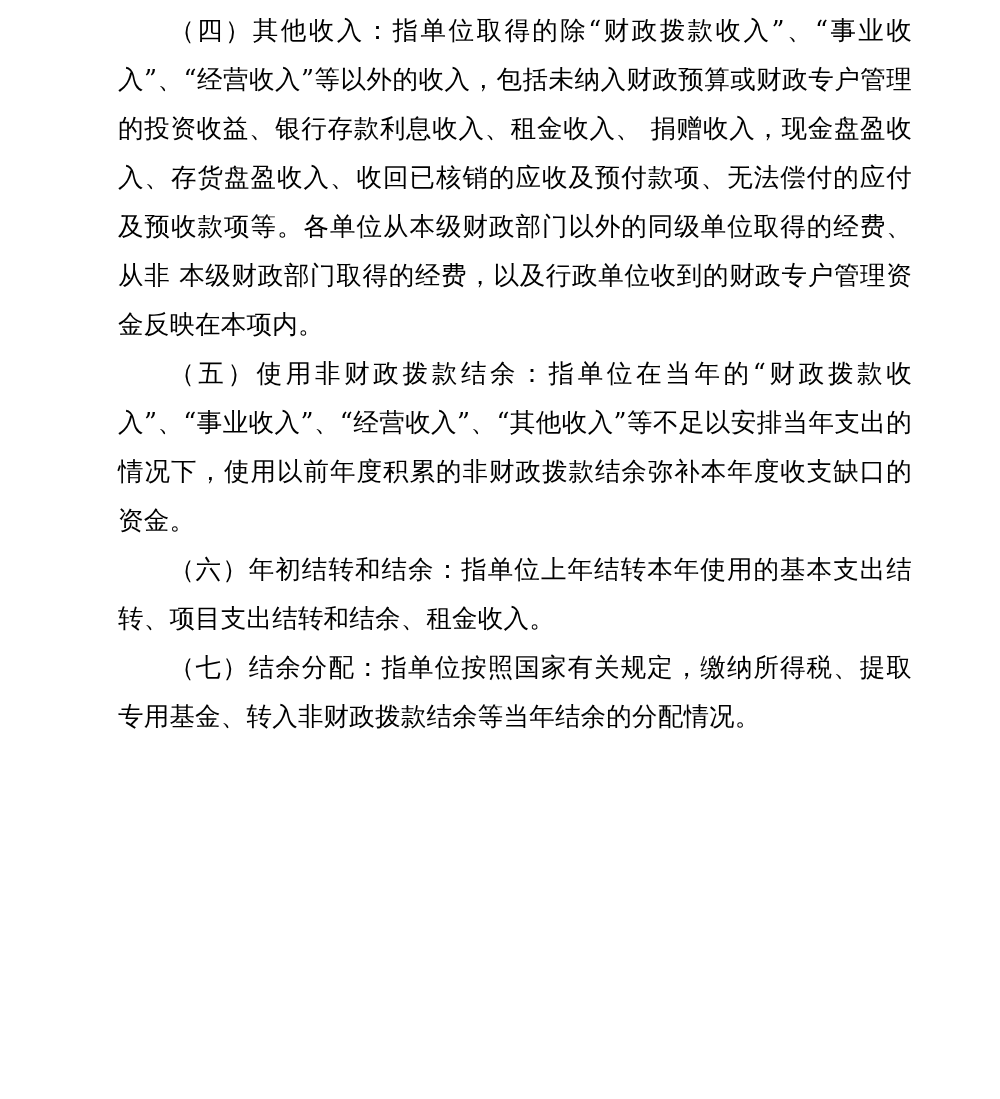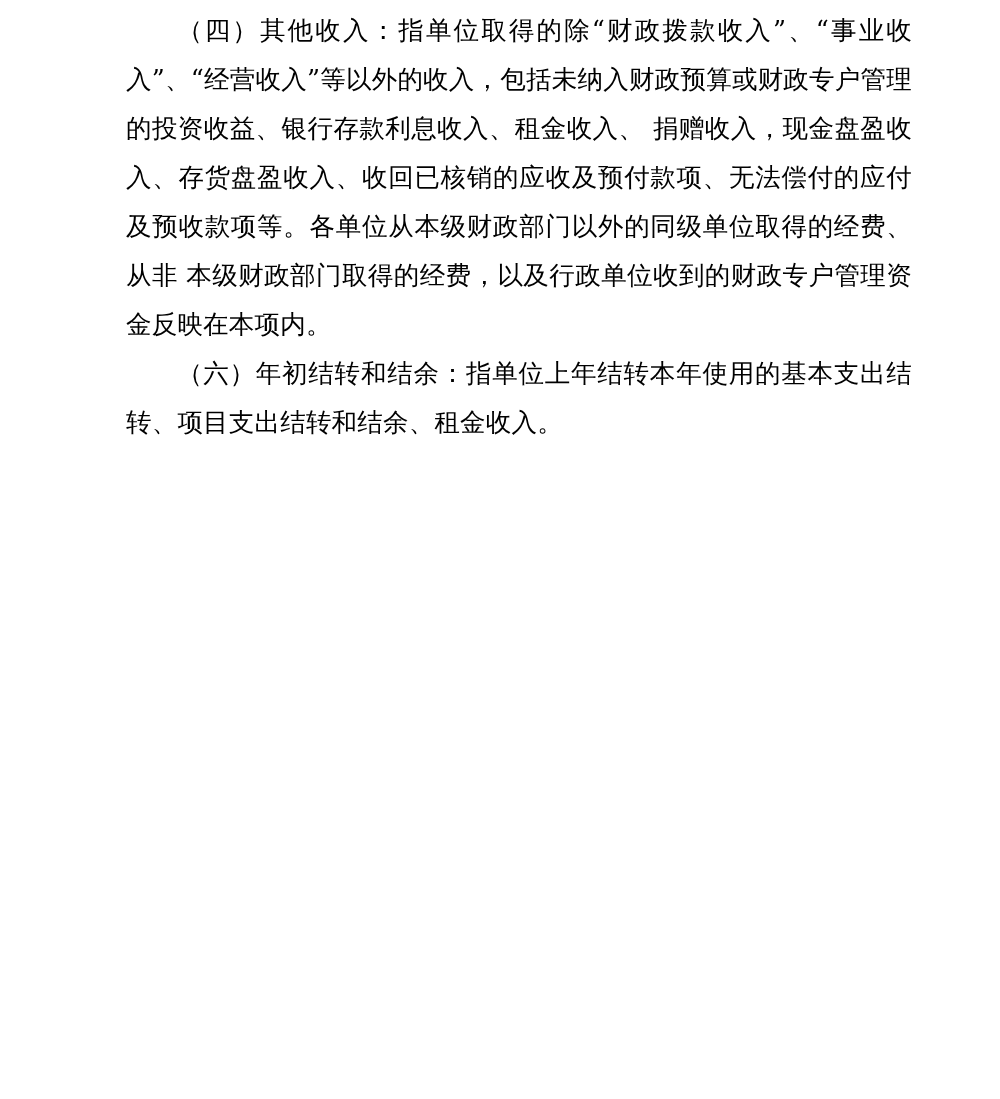--- a/index.html
+++ b/index.html
@@ -19,27 +19,29 @@
     height: 1099px;
     padding: 6px 88px 0 110px;
     background: #ffffff;
   }
   .para {
     font-size: 25.5px;
     line-height: 49px;
     text-align: justify;
     text-justify: inter-ideograph;
     text-indent: 2em;
-    margin: 0 0 0 16px;
+    margin: 0 0 0 8px;
     letter-spacing: 0.2px;
     font-weight: 500;
   }
   .para + .para {
     margin-top: 0;
   }
 </style>
 </head>
 <body>
 
 <div class="page">
   <p class="para">（四）其他收入：指单位取得的除“财政拨款收入”、“事业收入”、“经营收入”等以外的收入，包括未纳入财政预算或财政专户管理的投资收益、银行存款利息收入、租金收入、 捐赠收入，现金盘盈收入、存货盘盈收入、收回已核销的应收及预付款项、无法偿付的应付及预收款项等。各单位从本级财政部门以外的同级单位取得的经费、从非 本级财政部门取得的经费，以及行政单位收到的财政专户管理资金反映在本项内。</p>
+  <p class="para">（五）使用非财政拨款结余：指单位在当年的“财政拨款收入”、“事业收入”、“经营收入”、“其他收入”等不足以安排当年支出的情况下，使用以前年度积累的非财政拨款结余弥补本年度收支缺口的资金。</p>
   <p class="para">（六）年初结转和结余：指单位上年结转本年使用的基本支出结转、项目支出结转和结余、租金收入。</p>
+  <p class="para">（七）结余分配：指单位按照国家有关规定，缴纳所得税、提取专用基金、转入非财政拨款结余等当年结余的分配情况。</p>
 </div>
 
 </body></html>

